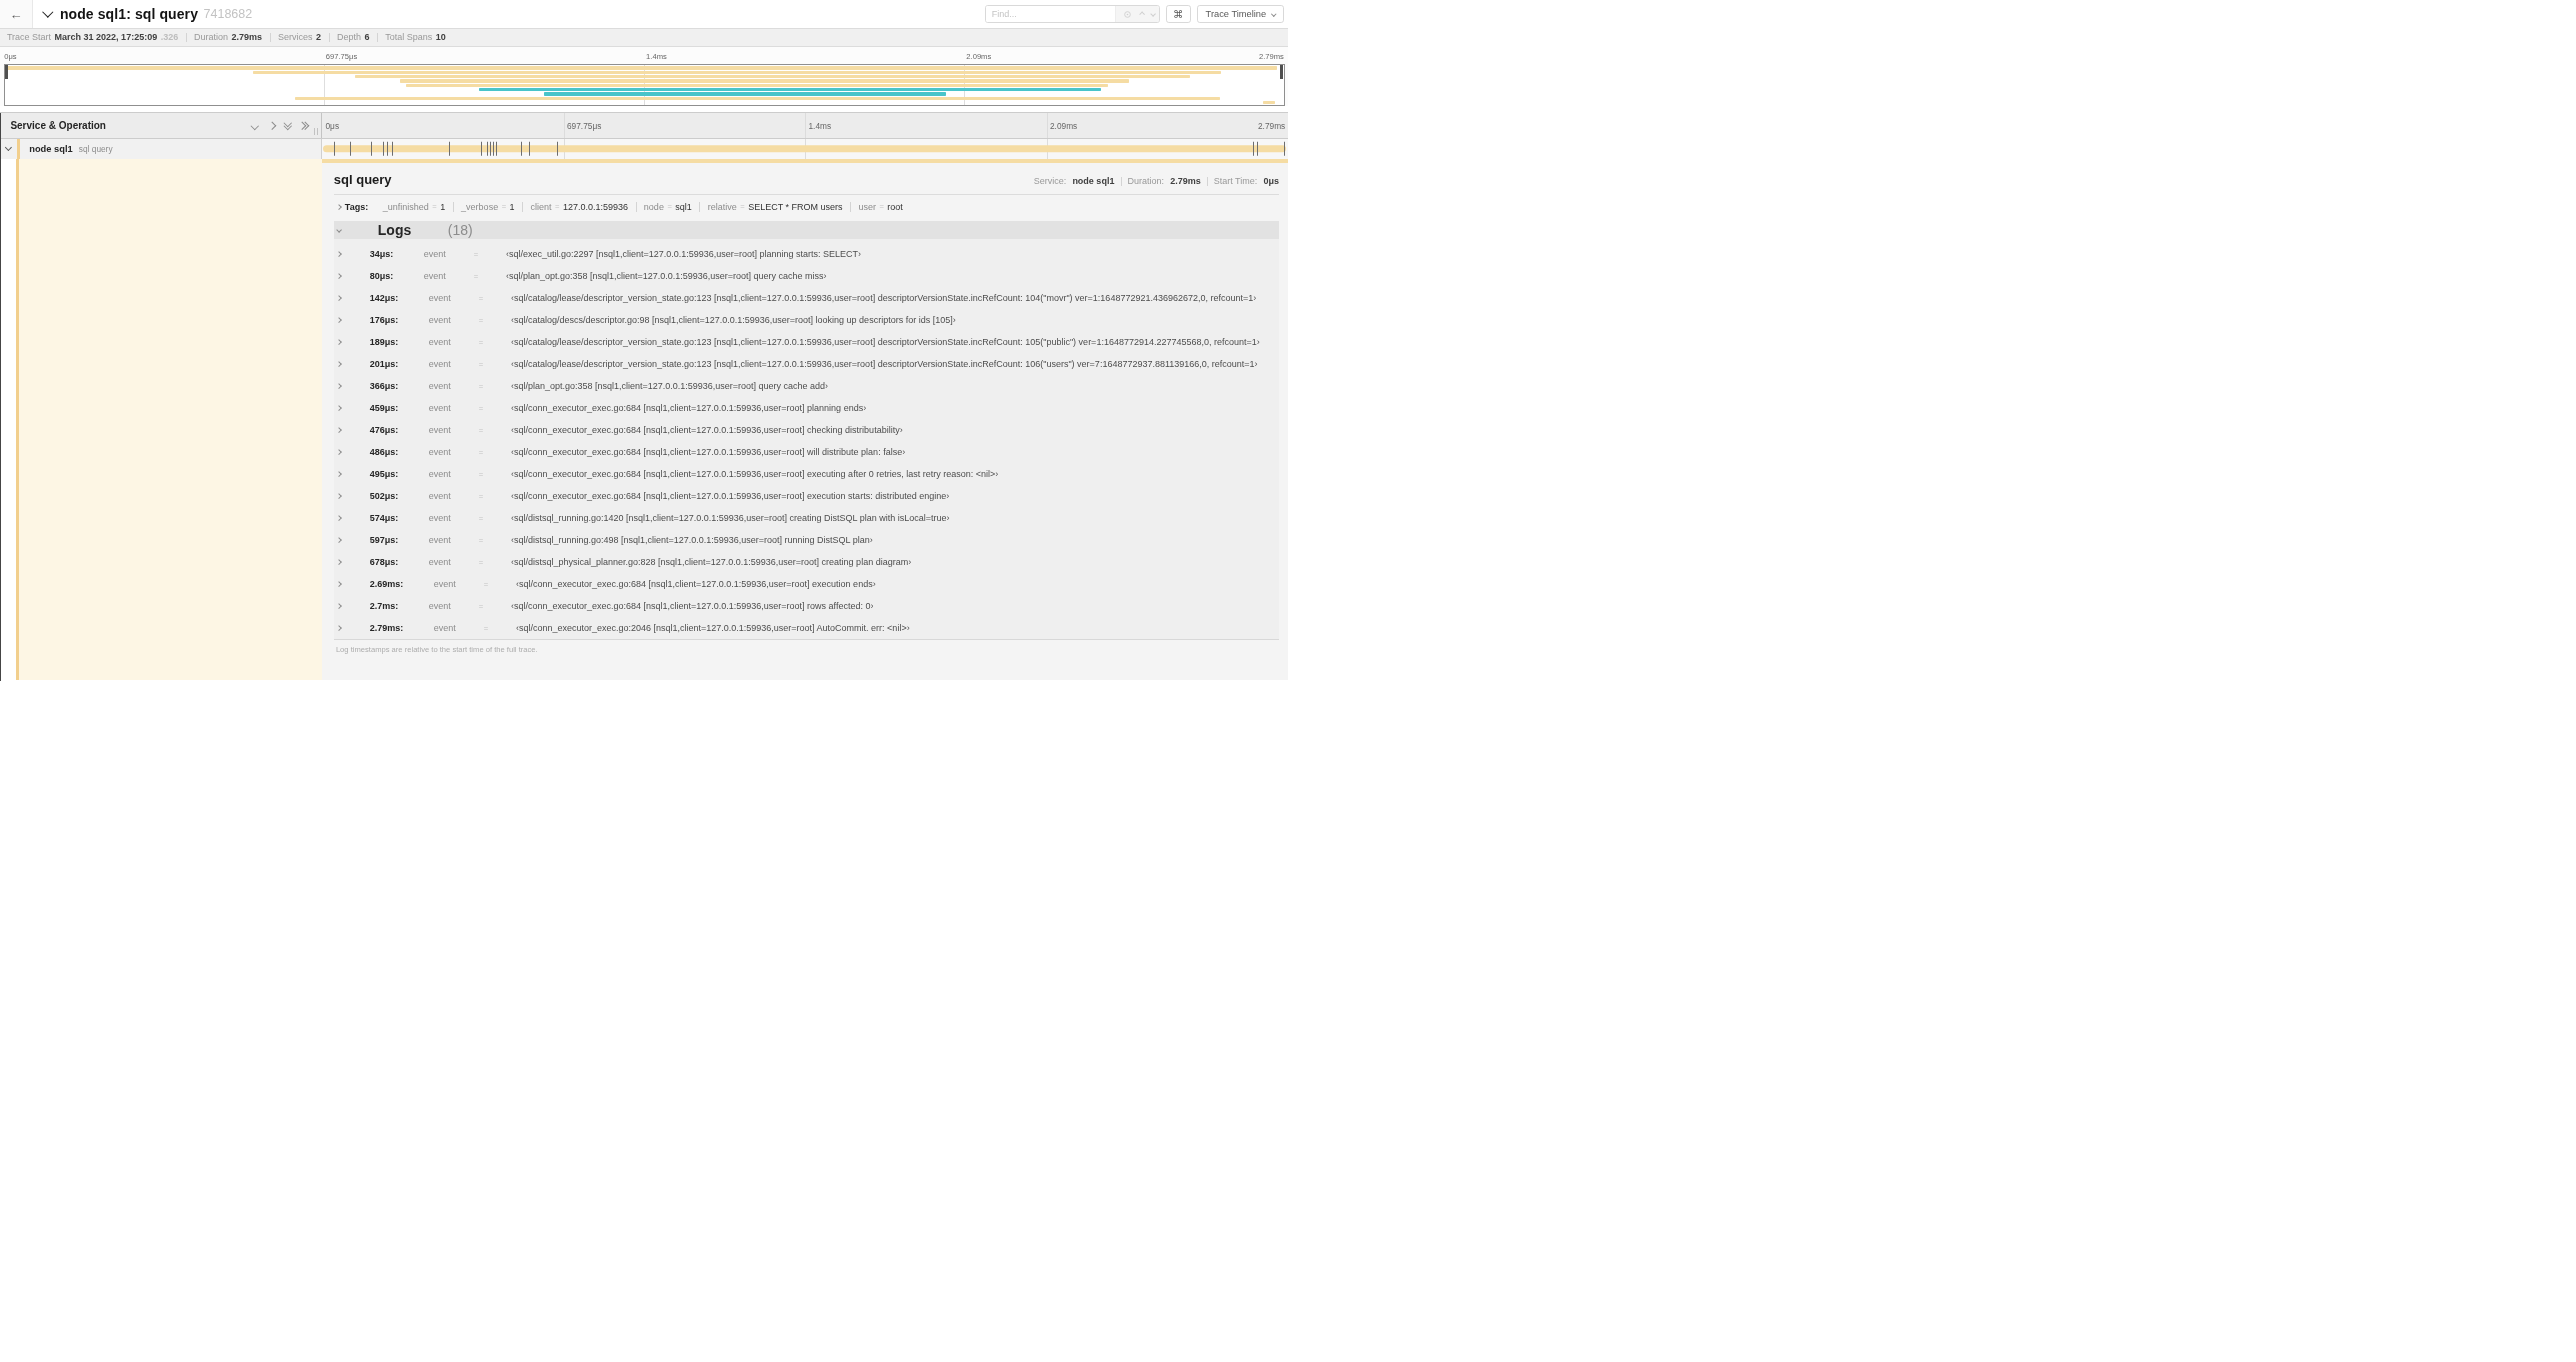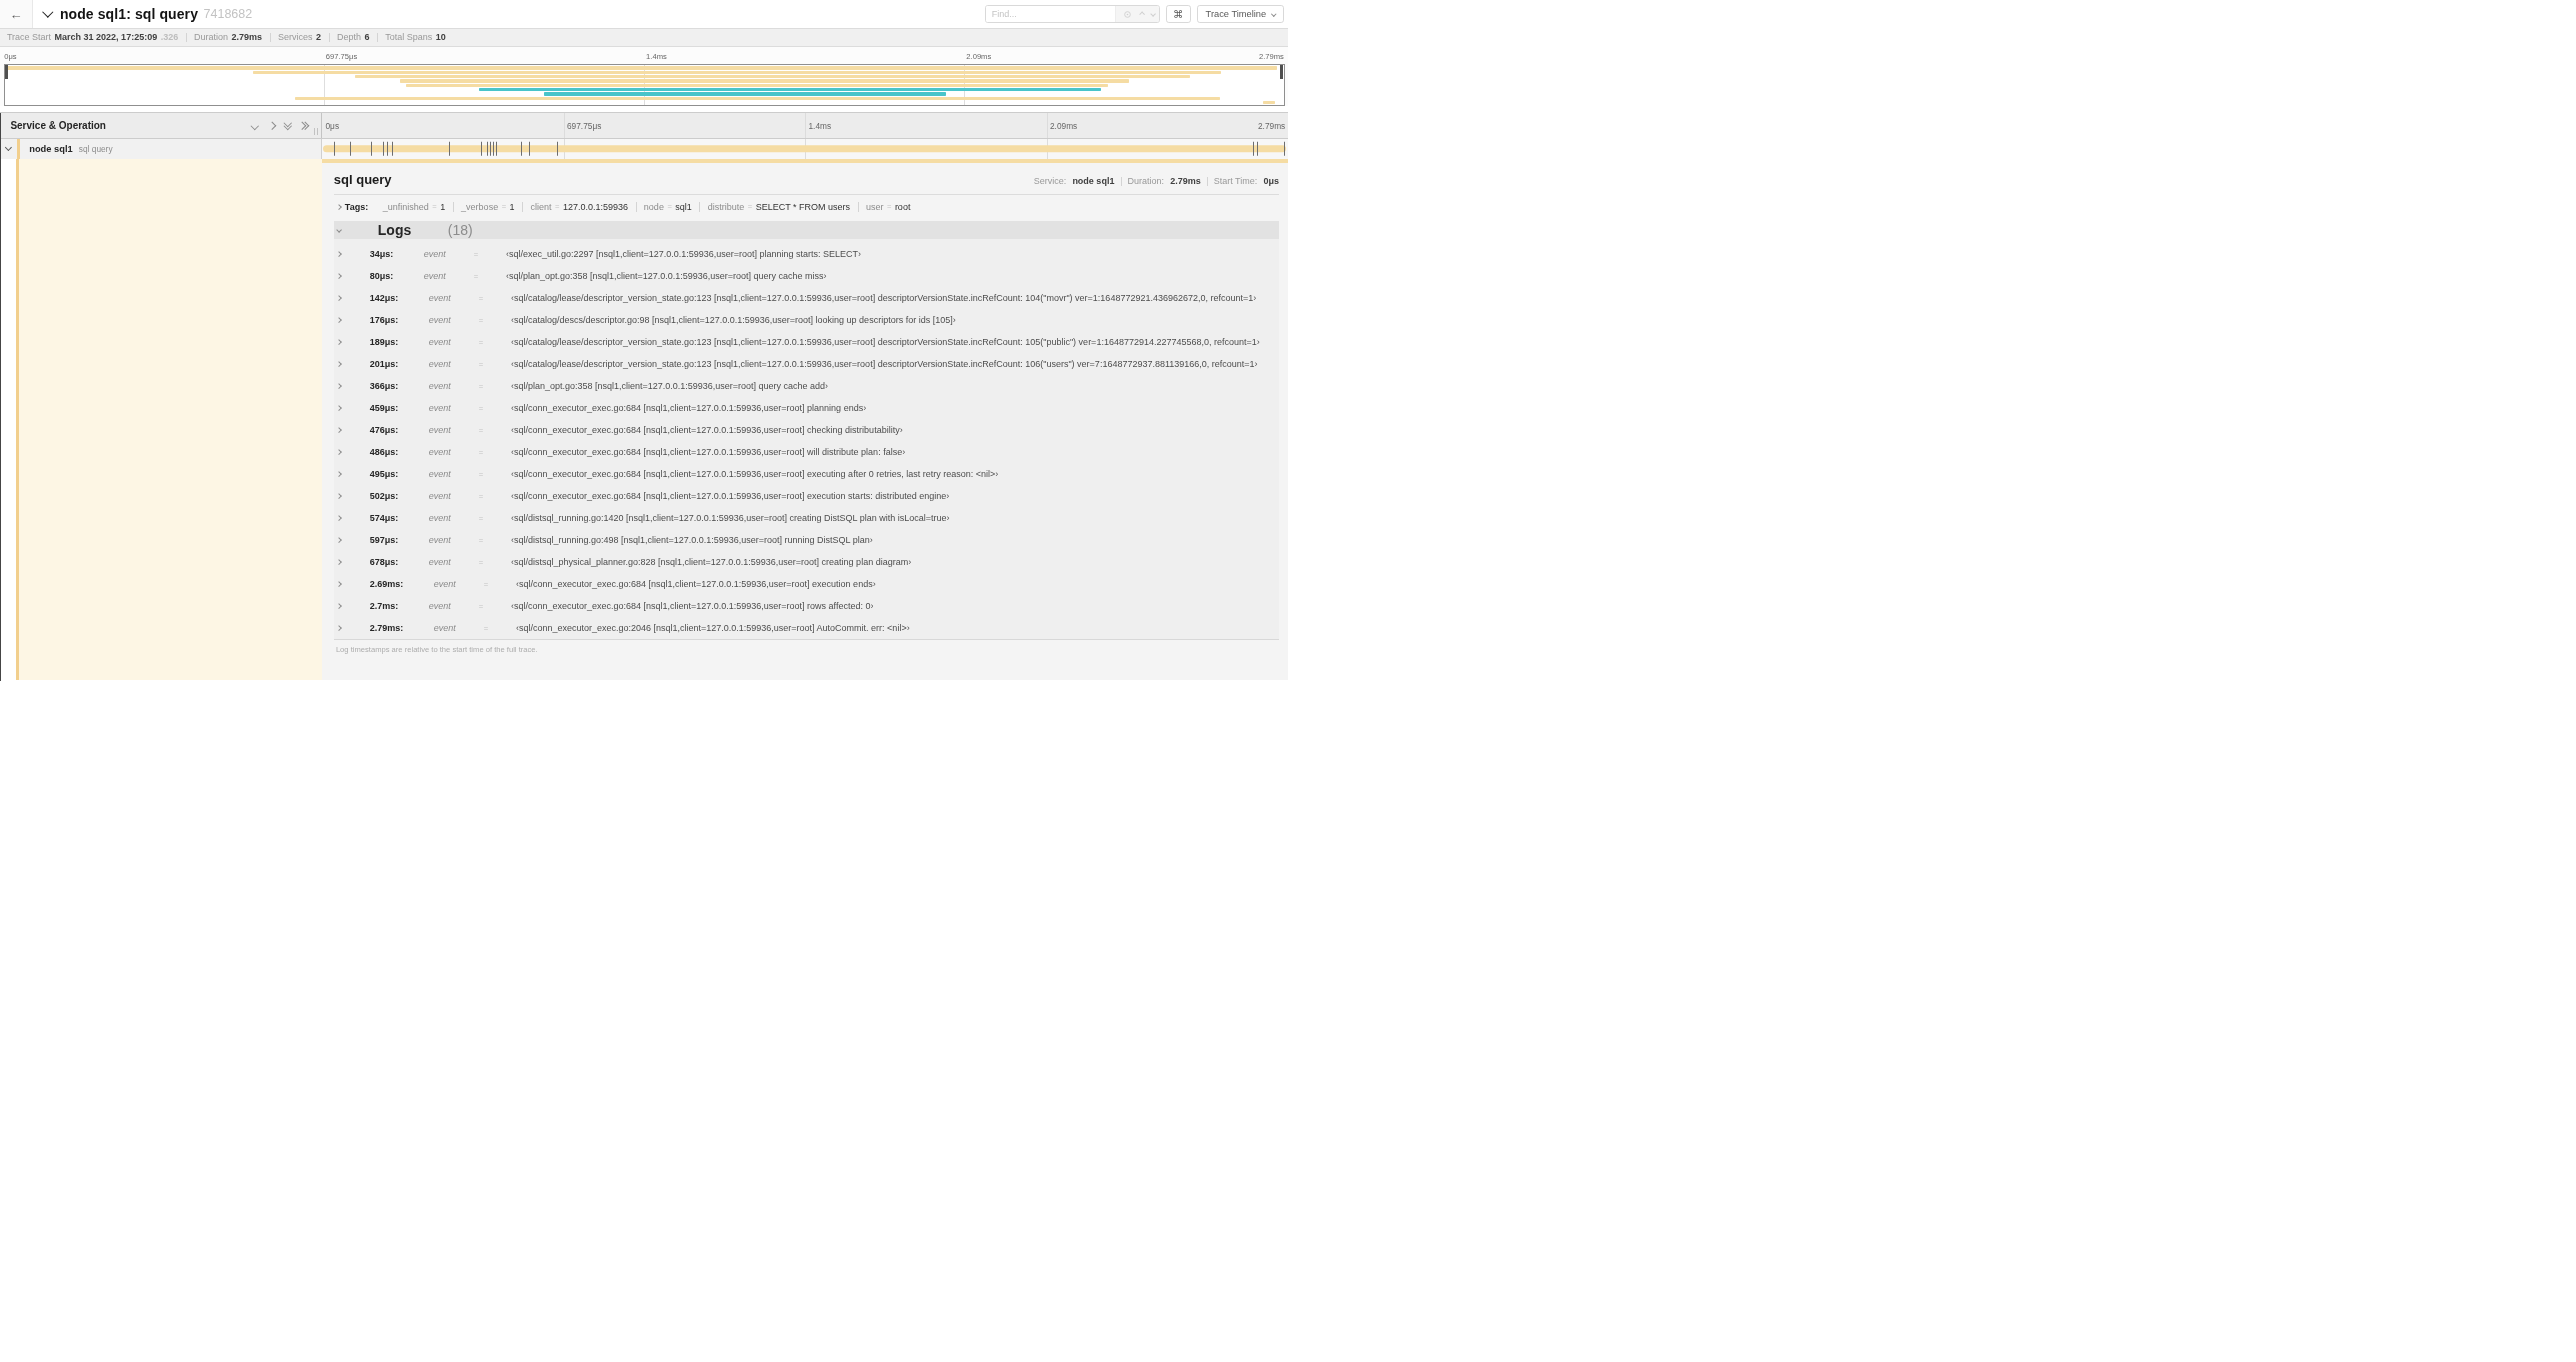--- a/index.html
+++ b/index.html
@@ -99,21 +99,21 @@
   .tag-eq { color:#c2c2c2; font-size:7.6px; }
   .tag-val { color:#333; }
   .logs-block { margin-top:9px; }
   .logs-head { height:18px; background:#e2e2e2; display:flex; align-items:center; font-size:14px; cursor:pointer;gap:33px; }
   .logs-title { font-weight:bold; color:#262626; }
   .logs-count { color:#8c8c8c; margin-left:3.5px; }
   .logs-body { background:#efefef; border-bottom:0.7px solid #d8d8d8; padding-top:4.2px; }
   .log-row { height:22px; display:flex; align-items:center; font-size:9px; cursor:pointer;gap:25px; }
   .log-row .chev, .tags-row .chev, .logs-head .chev { width:4.2px; height:4.2px; }
   .log-time { font-weight:bold; color:#262626; margin-right:5.5px; }
-  .log-key { color:#8c8c8c; margin-right:2.8px;font-style:italic; }
+  .log-key { color:#8c8c8c; margin-right:2.8px; }
   .log-eq { color:#c2c2c2; font-size:7.6px; margin-right:2.8px; }
   .log-val { color:#4d4d4d; white-space:nowrap; overflow:hidden; }
   .logs-foot { font-size:7.6px; color:#adadad; padding:4.8px 0 6.2px 2.1px; }
   .spanid-row { display:flex; justify-content:flex-end; align-items:center; gap:4.8px; border-top:0.7px solid #dcdcdc; margin-top:2.1px; padding:6.2px 1.4px; font-size:9px; }
   .spanid-label { color:#bfbfbf; }
   .spanid-val { color:#595959; }
   .link-icon { color:#8c8c8c; cursor:pointer; display:flex; }
   .left-edge-line { position:absolute; left:0; top:113px; bottom:0; width:1.4px; background:#454545; }
 </style>
 </head>
@@ -336,21 +336,21 @@
               <span class="tag-val">127.0.0.1:59936</span>
             </span>
             <span class="v-sep"></span>
             <span class="tag-chip">
               <span class="tag-key">node</span>
               <span class="tag-eq">=</span>
               <span class="tag-val">sql1</span>
             </span>
             <span class="v-sep"></span>
             <span class="tag-chip">
-              <span class="tag-key">distribute</span>
+              <span class="tag-key">relative</span>
               <span class="tag-eq">=</span>
               <span class="tag-val">SELECT * FROM users</span>
             </span>
             <span class="v-sep"></span>
             <span class="tag-chip">
               <span class="tag-key">user</span>
               <span class="tag-eq">=</span>
               <span class="tag-val">root</span>
             </span>
           </span>

